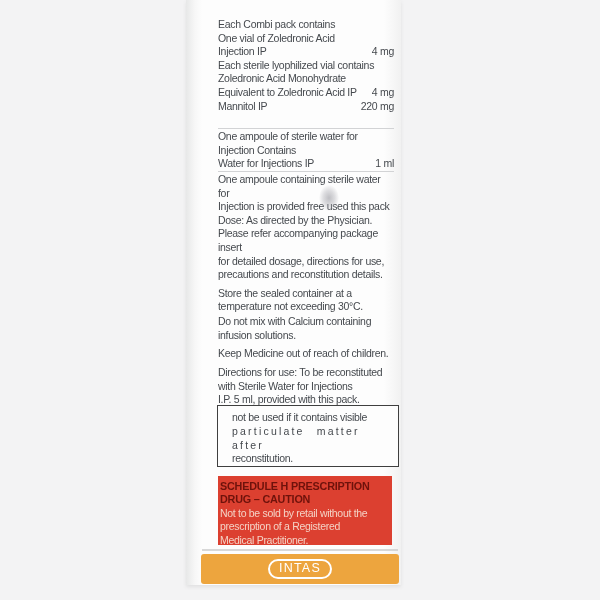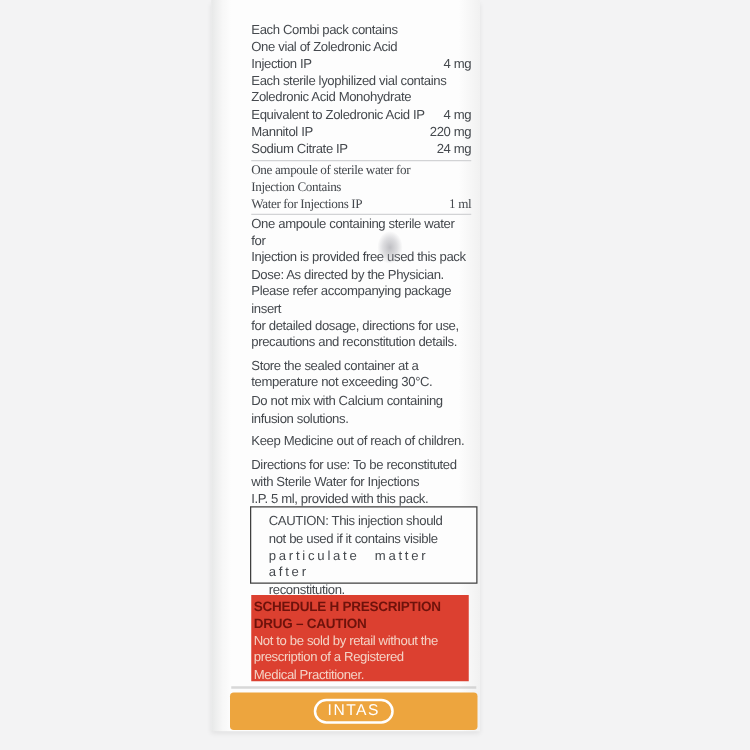--- a/index.html
+++ b/index.html
@@ -8,31 +8,31 @@
     --brand-orange:#eda53e; --brand-text:#ffffff; --caution-border:#3f3f3f;
   }
   html,body{margin:0;padding:0;}
   .stage{
     position:relative;width:600px;height:600px;overflow:hidden;
     background:var(--background);
     font-family:"Liberation Sans","DejaVu Sans",sans-serif;
     color:var(--text);
   }
   .carton{
-    position:absolute;left:169px;top:0;width:215px;height:585px;
+    position:absolute;left:186px;top:0;width:215px;height:585px;
     background:linear-gradient(90deg,#e7e8e8 0px,#f7f7f7 9px,var(--carton) 16px,var(--carton) 198px,#f1f1f1 215px);
     box-shadow:0 2px 4px rgba(0,0,0,0.08);
   }
   .txt{font-size:10.5px;letter-spacing:-0.3px;line-height:13.6px;color:var(--text);}
   .composition{position:absolute;top:18px;left:32px;right:7px;}
   .row{display:flex;justify-content:space-between;align-items:baseline;}
   .divider{position:absolute;left:32px;right:7px;height:1px;background:#d2d3d5;}
   .div1{top:128px;}
   .div2{top:171px;}
-  .ampoule{position:absolute;top:130px;left:32px;right:7px;font-family:Liberation Serif, serif;}
+  .ampoule{position:absolute;top:130px;left:32px;right:7px;}
   .paras{position:absolute;top:173px;left:32px;right:7px;}
   .para{white-space:pre-line;}
   .para.p1{margin-bottom:0px;}
   .para.p2{margin-bottom:5px;}
   .para.p3{margin-bottom:1px;}
   .para.p4{margin-bottom:5px;}
   .para.p5{margin-bottom:5.5px;}
   .caution-box{
     position:absolute;top:405px;left:31px;width:182px;height:62px;
     border:1.5px solid var(--caution-border);box-sizing:border-box;
@@ -98,24 +98,20 @@
         <span></span>
       </div>
       <div class="row">
         <span>Equivalent to Zoledronic Acid IP</span>
         <span>4 mg</span>
       </div>
       <div class="row">
         <span>Mannitol IP</span>
         <span>220 mg</span>
       </div>
-      <div class="row">
-        <span>Sodium Citrate IP</span>
-        <span>24 mg</span>
-      </div>
     </div>
 
     <div class="divider div1"></div>
 
     <div class="ampoule txt">
       <div class="row">
         <span>One ampoule of sterile water for</span>
         <span></span>
       </div>
       <div class="row">
@@ -143,21 +139,20 @@
 infusion solutions.</div>
       <div class="para p5">Keep Medicine out of reach of children.</div>
       <div class="para p6">Directions for use: To be reconstituted
 with Sterile Water for Injections
 I.P. 5 ml, provided with this pack.</div>
     </div>
 
     <div class="smudge"></div>
 
     <div class="caution-box">
-      <div class="txt">CAUTION: This injection should</div>
       <div class="txt">not be used if it contains visible</div>
       <div class="txt spread">particulate matter after</div>
       <div class="txt">reconstitution.</div>
     </div>
 
     <div class="schedule-box">
       <div class="schedule-title">SCHEDULE H PRESCRIPTION
 DRUG – CAUTION</div>
       <div class="schedule-body">Not to be sold by retail without the
 prescription of a Registered

